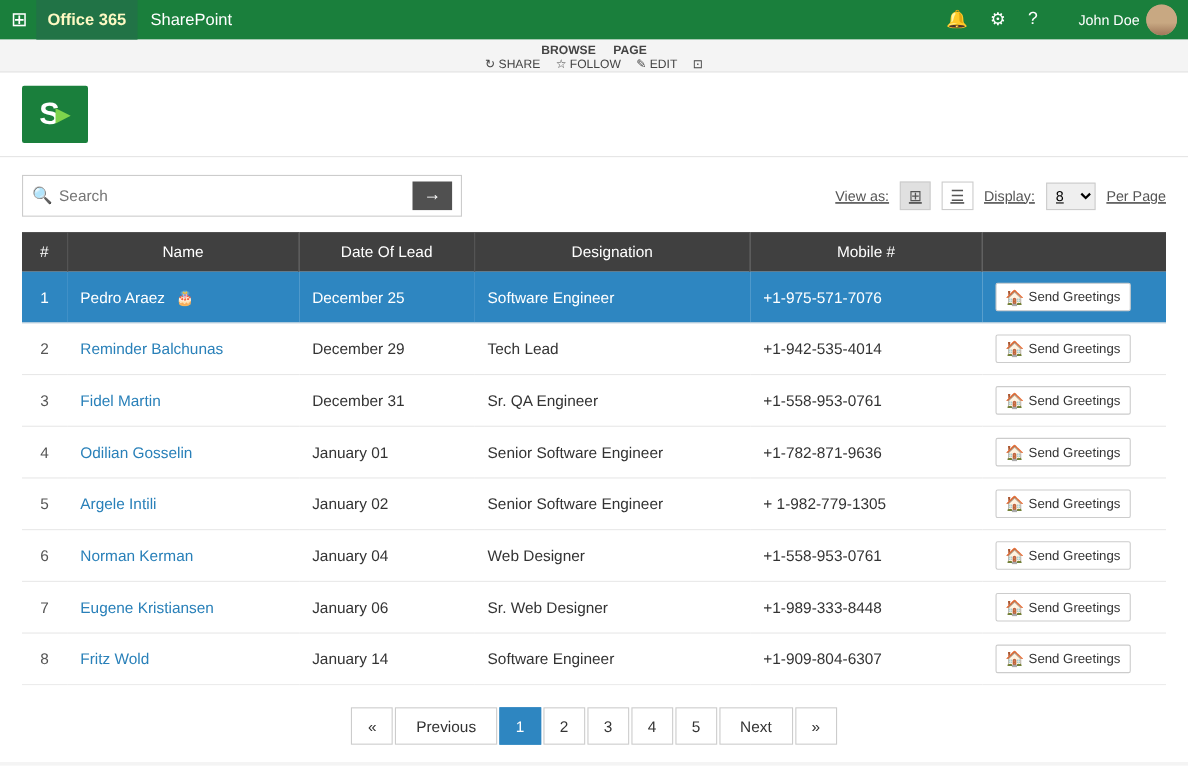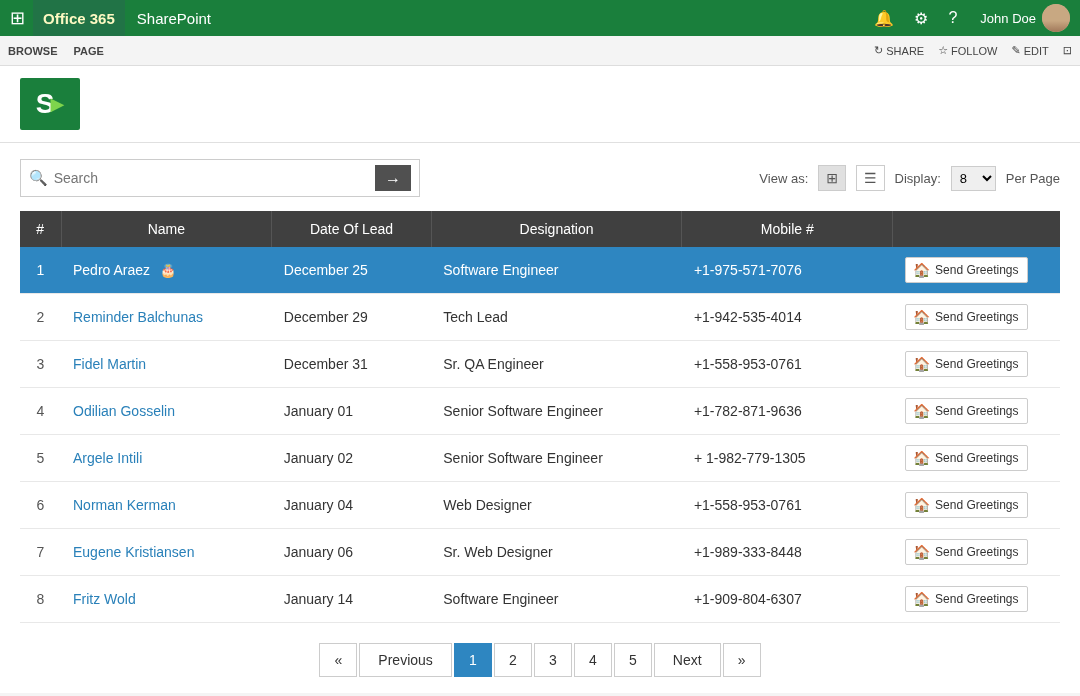--- a/index.html
+++ b/index.html
@@ -52,21 +52,21 @@
       padding: 4px 7px;
       border-radius: 2px;
       display: flex;
       align-items: center;
       justify-content: center;
     }
     .top-nav-user {
       display: flex;
       align-items: center;
       color: white;
-      margin-left: 10px;
+      margin-left: 24px;
       font-size: 13px;
       gap: 6px;
       cursor: pointer;
     }
     .top-nav-avatar {
       width: 28px;
       height: 28px;
       border-radius: 50%;
       background: #c8a882;
       display: flex;
@@ -81,23 +81,24 @@
       background: linear-gradient(180deg, #c8a882 60%, #a0785a 100%);
       position: relative;
     }
 
     
     .breadcrumb-bar {
       background: #f4f4f4;
       border-bottom: 1px solid #ddd;
       display: flex;
       align-items: center;
-      padding: 4px 8px;
+      padding: 4px 24px;
       height: 30px;
       justify-content: space-between;
+      flex-direction: column;
     }
     .breadcrumb-left { display: flex; gap: 16px; }
     .breadcrumb-link {
       font-size: 11px;
       color: #444;
       text-transform: uppercase;
       cursor: pointer;
       font-weight: 600;
     }
     .breadcrumb-right { display: flex; align-items: center; gap: 14px; }
@@ -182,20 +183,21 @@
       border: none;
       padding: 4px 10px;
       cursor: pointer;
       font-size: 16px;
       margin-left: auto;
     }
     .view-controls {
       display: flex;
       align-items: center;
       gap: 10px;
+      text-decoration: underline;
     }
     .view-as-label { color: #555; font-size: 13px; }
     .view-btn {
       background: none;
       border: 1px solid #ccc;
       padding: 4px 7px;
       cursor: pointer;
       font-size: 14px;
       color: #555;
     }

